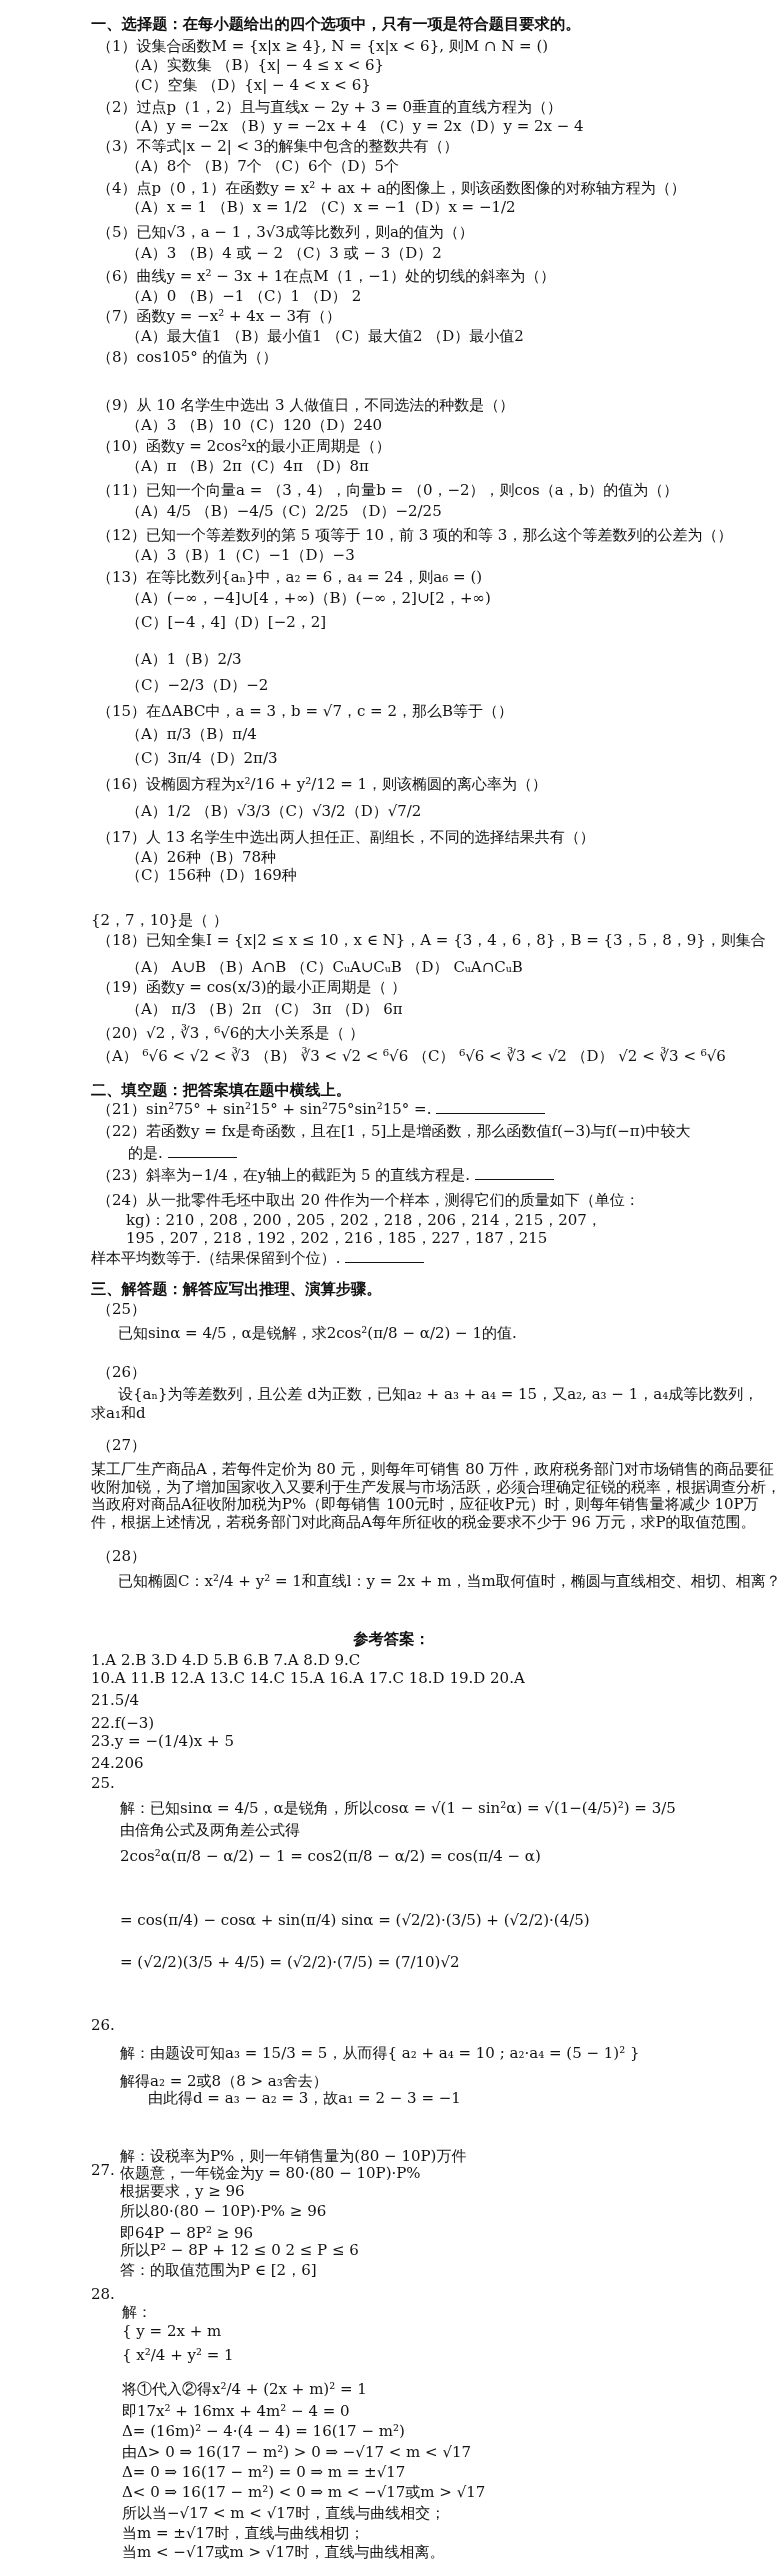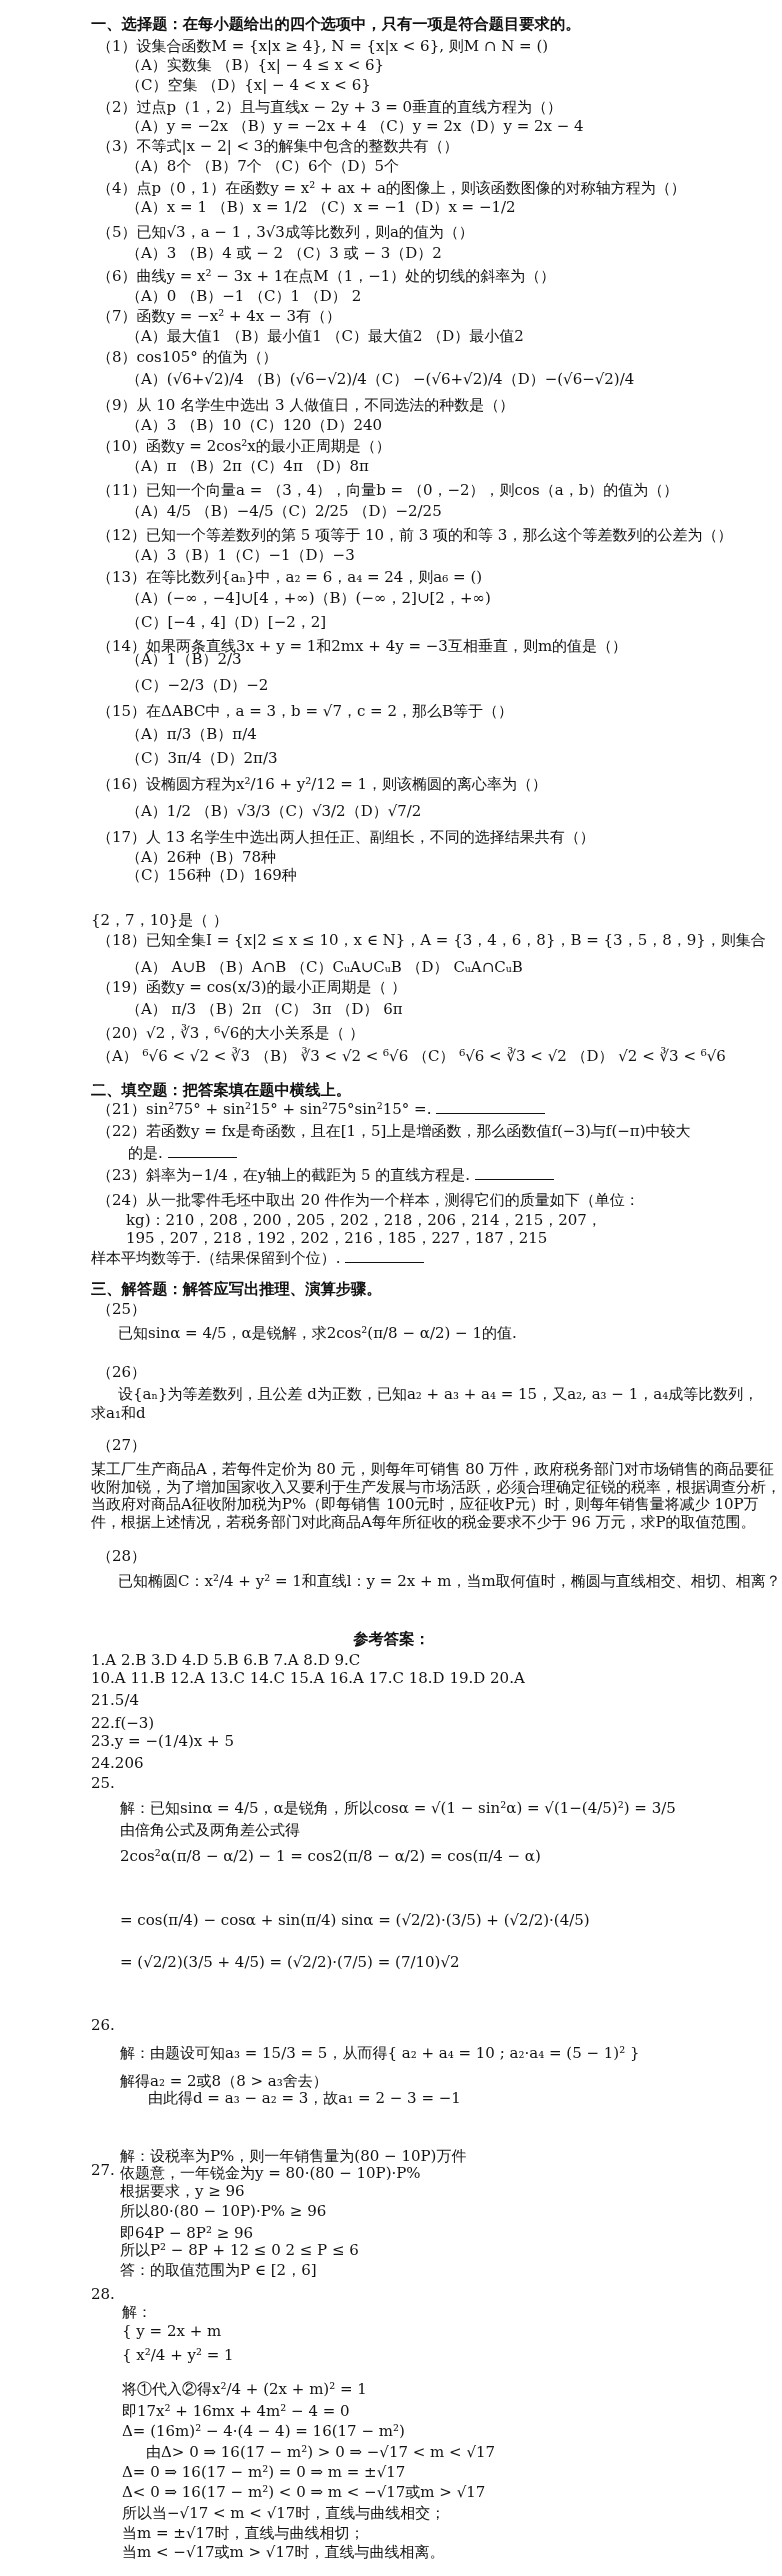--- a/index.html
+++ b/index.html
@@ -37,39 +37,37 @@
   <div class="ln q" style="top:222px;">（5）已知√3，a − 1，3√3成等比数列，则a的值为（）</div>
   <div class="ln o" style="top:243px;">（A）3  （B）4 或 − 2          （C）3 或 − 3（D）2</div>
 
   <div class="ln q" style="top:266px;">（6）曲线y = x² − 3x + 1在点M（1，−1）处的切线的斜率为（）</div>
   <div class="ln o" style="top:286px;">（A）0  （B）−1      （C）1  （D） 2</div>
 
   <div class="ln q" style="top:306px;">（7）函数y = −x² + 4x − 3有（）</div>
   <div class="ln o" style="top:326px;">（A）最大值1     （B）最小值1     （C）最大值2      （D）最小值2</div>
 
   <div class="ln q" style="top:347px;">（8）cos105° 的值为（）</div>
-  <div class="ln o" style="top:369px;">（A）(√6+√2)/4  （B）(√6−√2)/4（C） −(√6+√2)/4（D）−(√6−√2)/4</div>
 
   <div class="ln q" style="top:395px;">（9）从 10 名学生中选出 3 人做值日，不同选法的种数是（）</div>
   <div class="ln o" style="top:415px;">（A）3         （B）10（C）120（D）240</div>
 
   <div class="ln q" style="top:436px;">（10）函数y = 2cos²x的最小正周期是（）</div>
   <div class="ln o" style="top:456px;">（A）π  （B）2π（C）4π （D）8π</div>
 
   <div class="ln q" style="top:480px;">（11）已知一个向量a = （3，4），向量b = （0，−2），则cos（a，b）的值为（）</div>
   <div class="ln o" style="top:501px;">（A）4/5  （B）−4/5（C）2/25 （D）−2/25</div>
 
   <div class="ln q" style="top:525px;">（12）已知一个等差数列的第 5 项等于 10，前 3 项的和等 3，那么这个等差数列的公差为（）</div>
   <div class="ln o" style="top:545px;">（A）3（B）1（C）−1（D）−3</div>
 
   <div class="ln q" style="top:567px;">（13）在等比数列{aₙ}中，a₂ = 6，a₄ = 24，则a₆ = ()</div>
   <div class="ln o" style="top:588px;">（A）(−∞，−4]∪[4，+∞)（B）(−∞，2]∪[2，+∞)</div>
   <div class="ln o" style="top:612px;">（C）[−4，4]（D）[−2，2]</div>
 
-  <div class="ln q" style="top:636px;">（14）如果两条直线3x + y = 1和2mx + 4y = −3互相垂直，则m的值是（）</div>
   <div class="ln o" style="top:649px;">（A）1（B）2/3</div>
   <div class="ln o" style="top:675px;">（C）−2/3（D）−2</div>
 
   <div class="ln q" style="top:701px;">（15）在ΔABC中，a = 3，b = √7，c = 2，那么B等于（）</div>
   <div class="ln o" style="top:724px;">（A）π/3（B）π/4</div>
   <div class="ln o" style="top:748px;">（C）3π/4（D）2π/3</div>
 
   <div class="ln q" style="top:774px;">（16）设椭圆方程为x²/16 + y²/12 = 1，则该椭圆的离心率为（）</div>
   <div class="ln o" style="top:801px;">（A）1/2   （B）√3/3（C）√3/2（D）√7/2</div>
 
@@ -160,20 +158,20 @@
   <div class="ln" style="left:120px;top:2240px;">所以P² − 8P + 12 ≤ 0     2 ≤ P ≤ 6</div>
   <div class="ln" style="left:120px;top:2260px;">答：的取值范围为P ∈ [2，6]</div>
 
   <div class="ln s" style="top:2284px;">28.</div>
   <div class="ln" style="left:122px;top:2302px;">解：</div>
   <div class="ln" style="left:122px;top:2321px;">{ y = 2x + m</div>
   <div class="ln" style="left:122px;top:2345px;">{ x²/4 + y² = 1</div>
   <div class="ln" style="left:122px;top:2379px;">将①代入②得x²/4 + (2x + m)² = 1</div>
   <div class="ln" style="left:122px;top:2401px;">即17x² + 16mx + 4m² − 4 = 0</div>
   <div class="ln" style="left:122px;top:2421px;">Δ= (16m)² − 4·(4 − 4) = 16(17 − m²)</div>
-  <div class="ln" style="left:122px;top:2442px;margin-left:24px;">由Δ&gt; 0 ⇒ 16(17 − m²) &gt; 0 ⇒ −√17 &lt; m &lt; √17</div>
+  <div class="ln" style="left:122px;top:2442px;">由Δ&gt; 0 ⇒ 16(17 − m²) &gt; 0 ⇒ −√17 &lt; m &lt; √17</div>
   <div class="ln" style="left:122px;top:2462px;">Δ= 0 ⇒ 16(17 − m²) = 0 ⇒ m = ±√17</div>
   <div class="ln" style="left:122px;top:2482px;">Δ&lt; 0 ⇒ 16(17 − m²) &lt; 0 ⇒ m &lt; −√17或m &gt; √17</div>
   <div class="ln" style="left:122px;top:2503px;">所以当−√17 &lt; m &lt; √17时，直线与曲线相交；</div>
   <div class="ln" style="left:122px;top:2523px;">当m = ±√17时，直线与曲线相切；</div>
   <div class="ln" style="left:122px;top:2542px;">当m &lt; −√17或m &gt; √17时，直线与曲线相离。</div>
 </div>
 
 
 </body></html>

